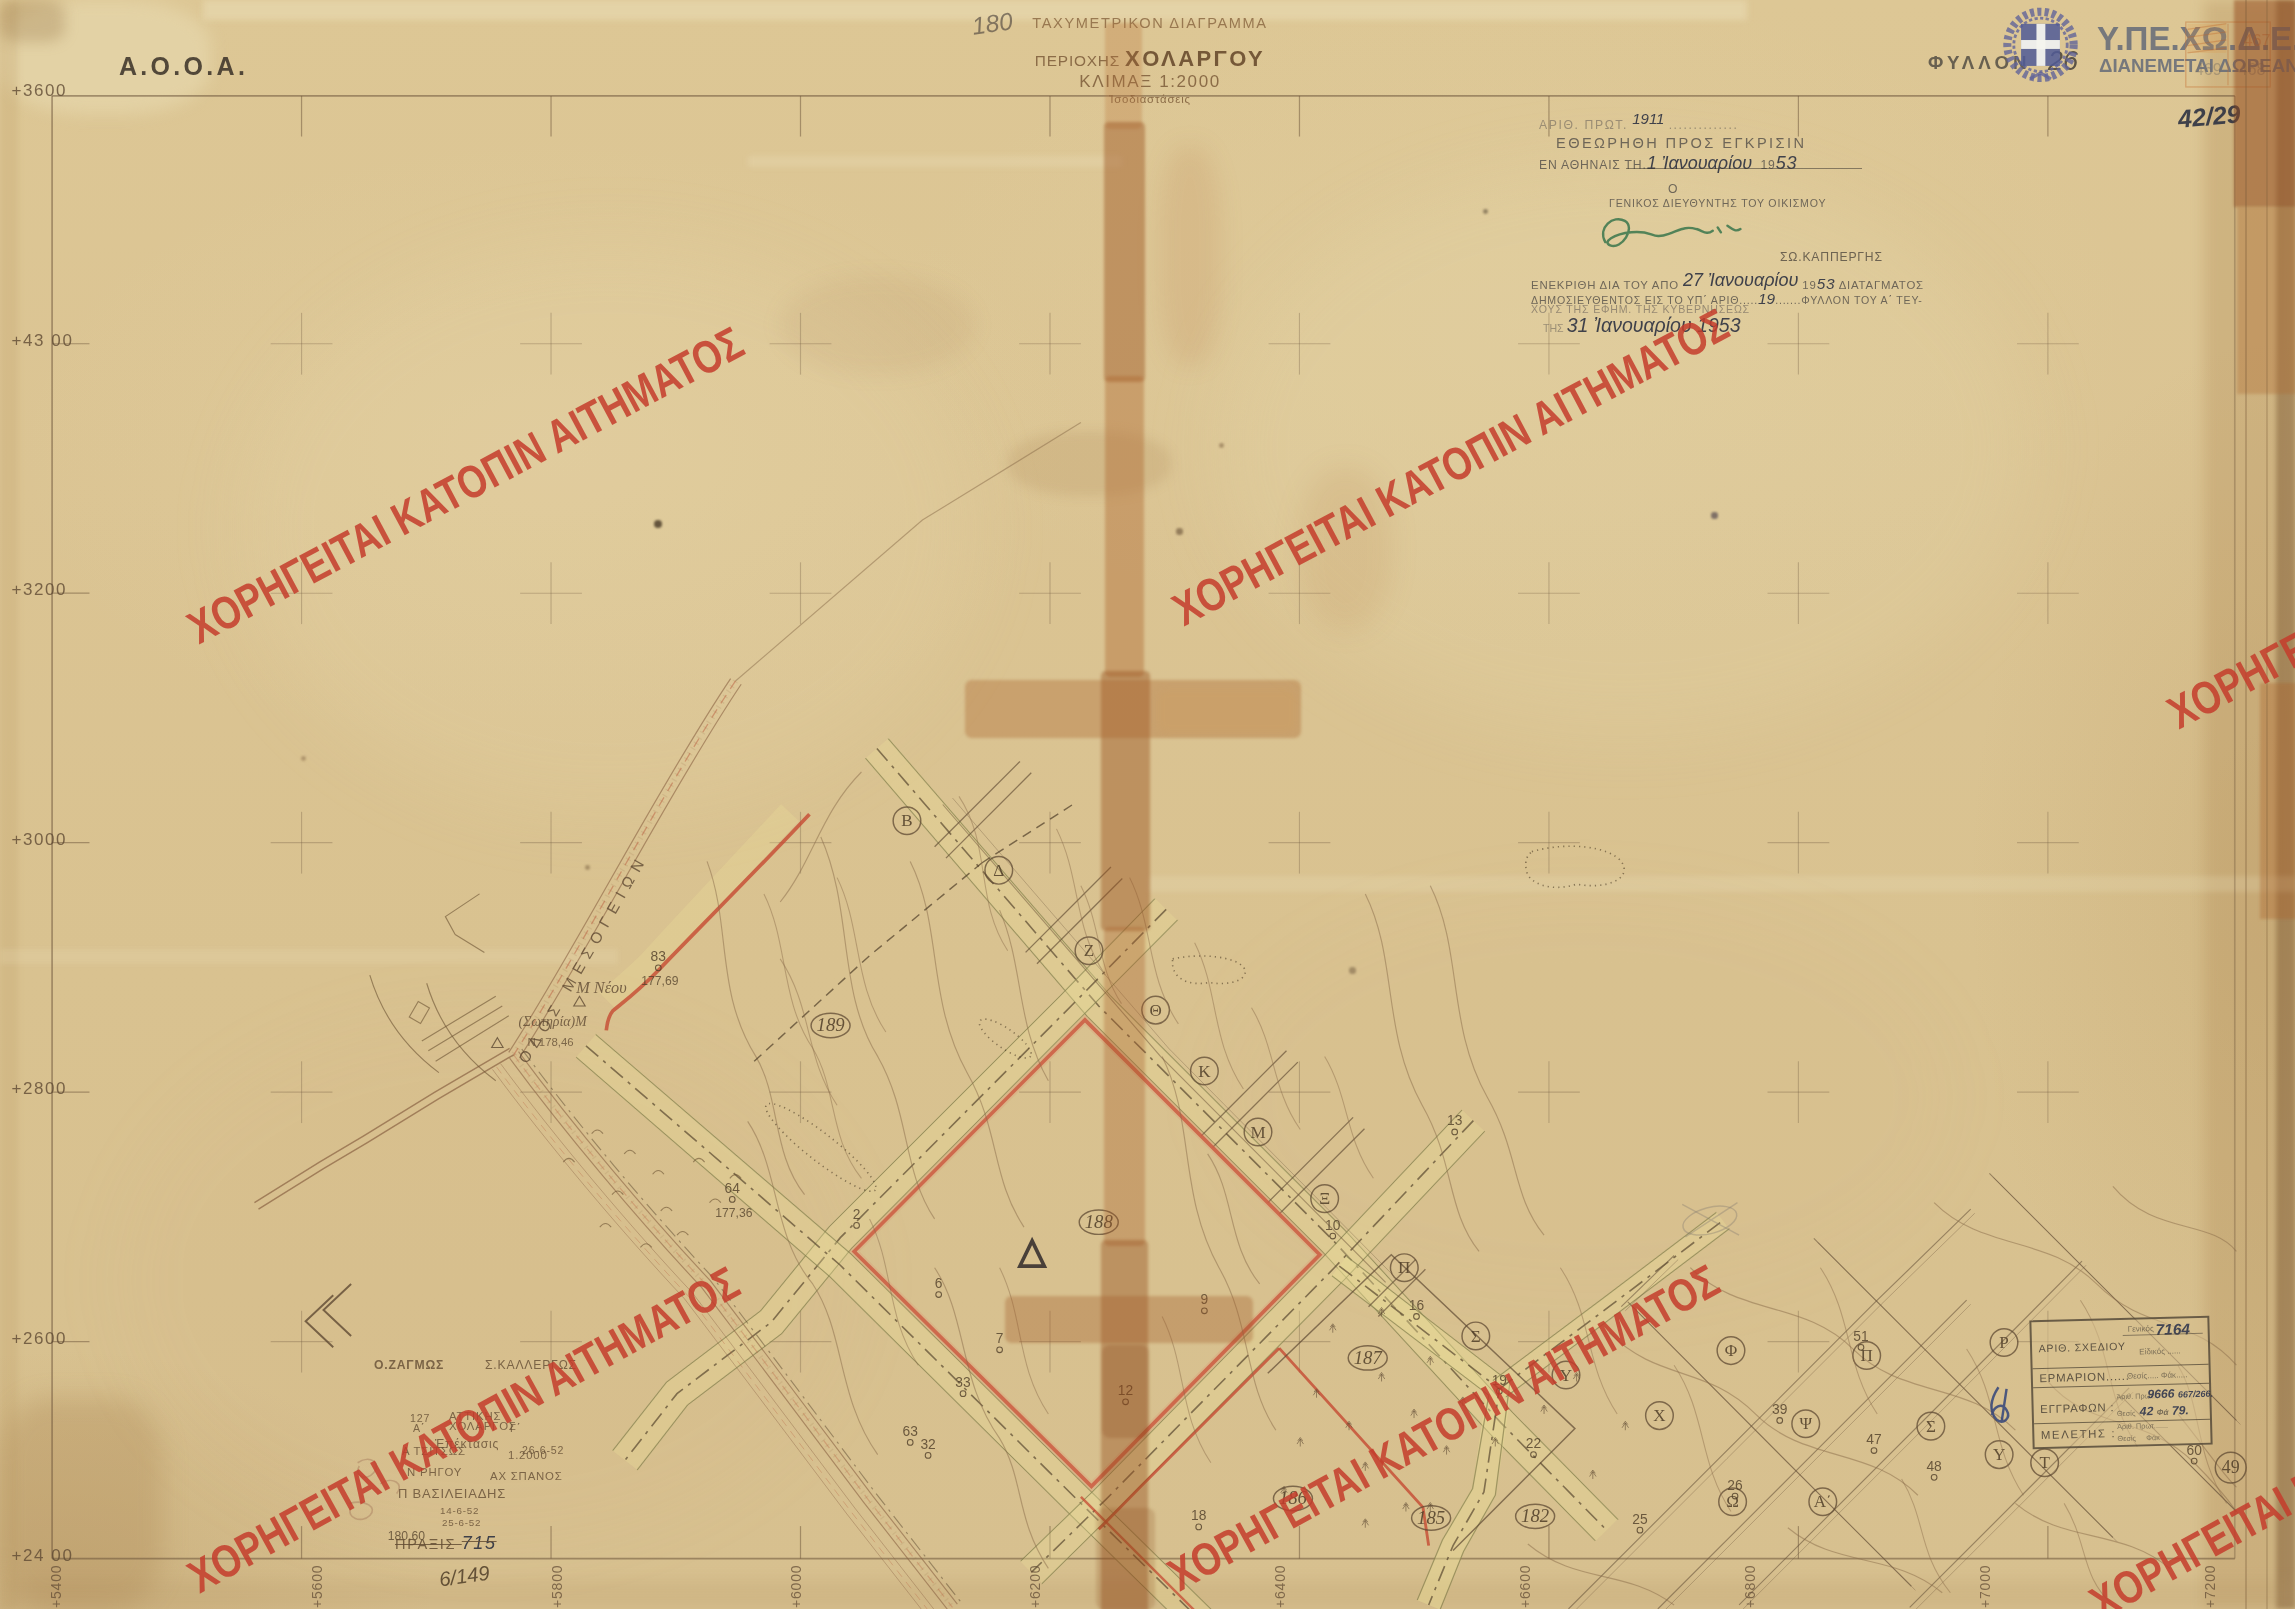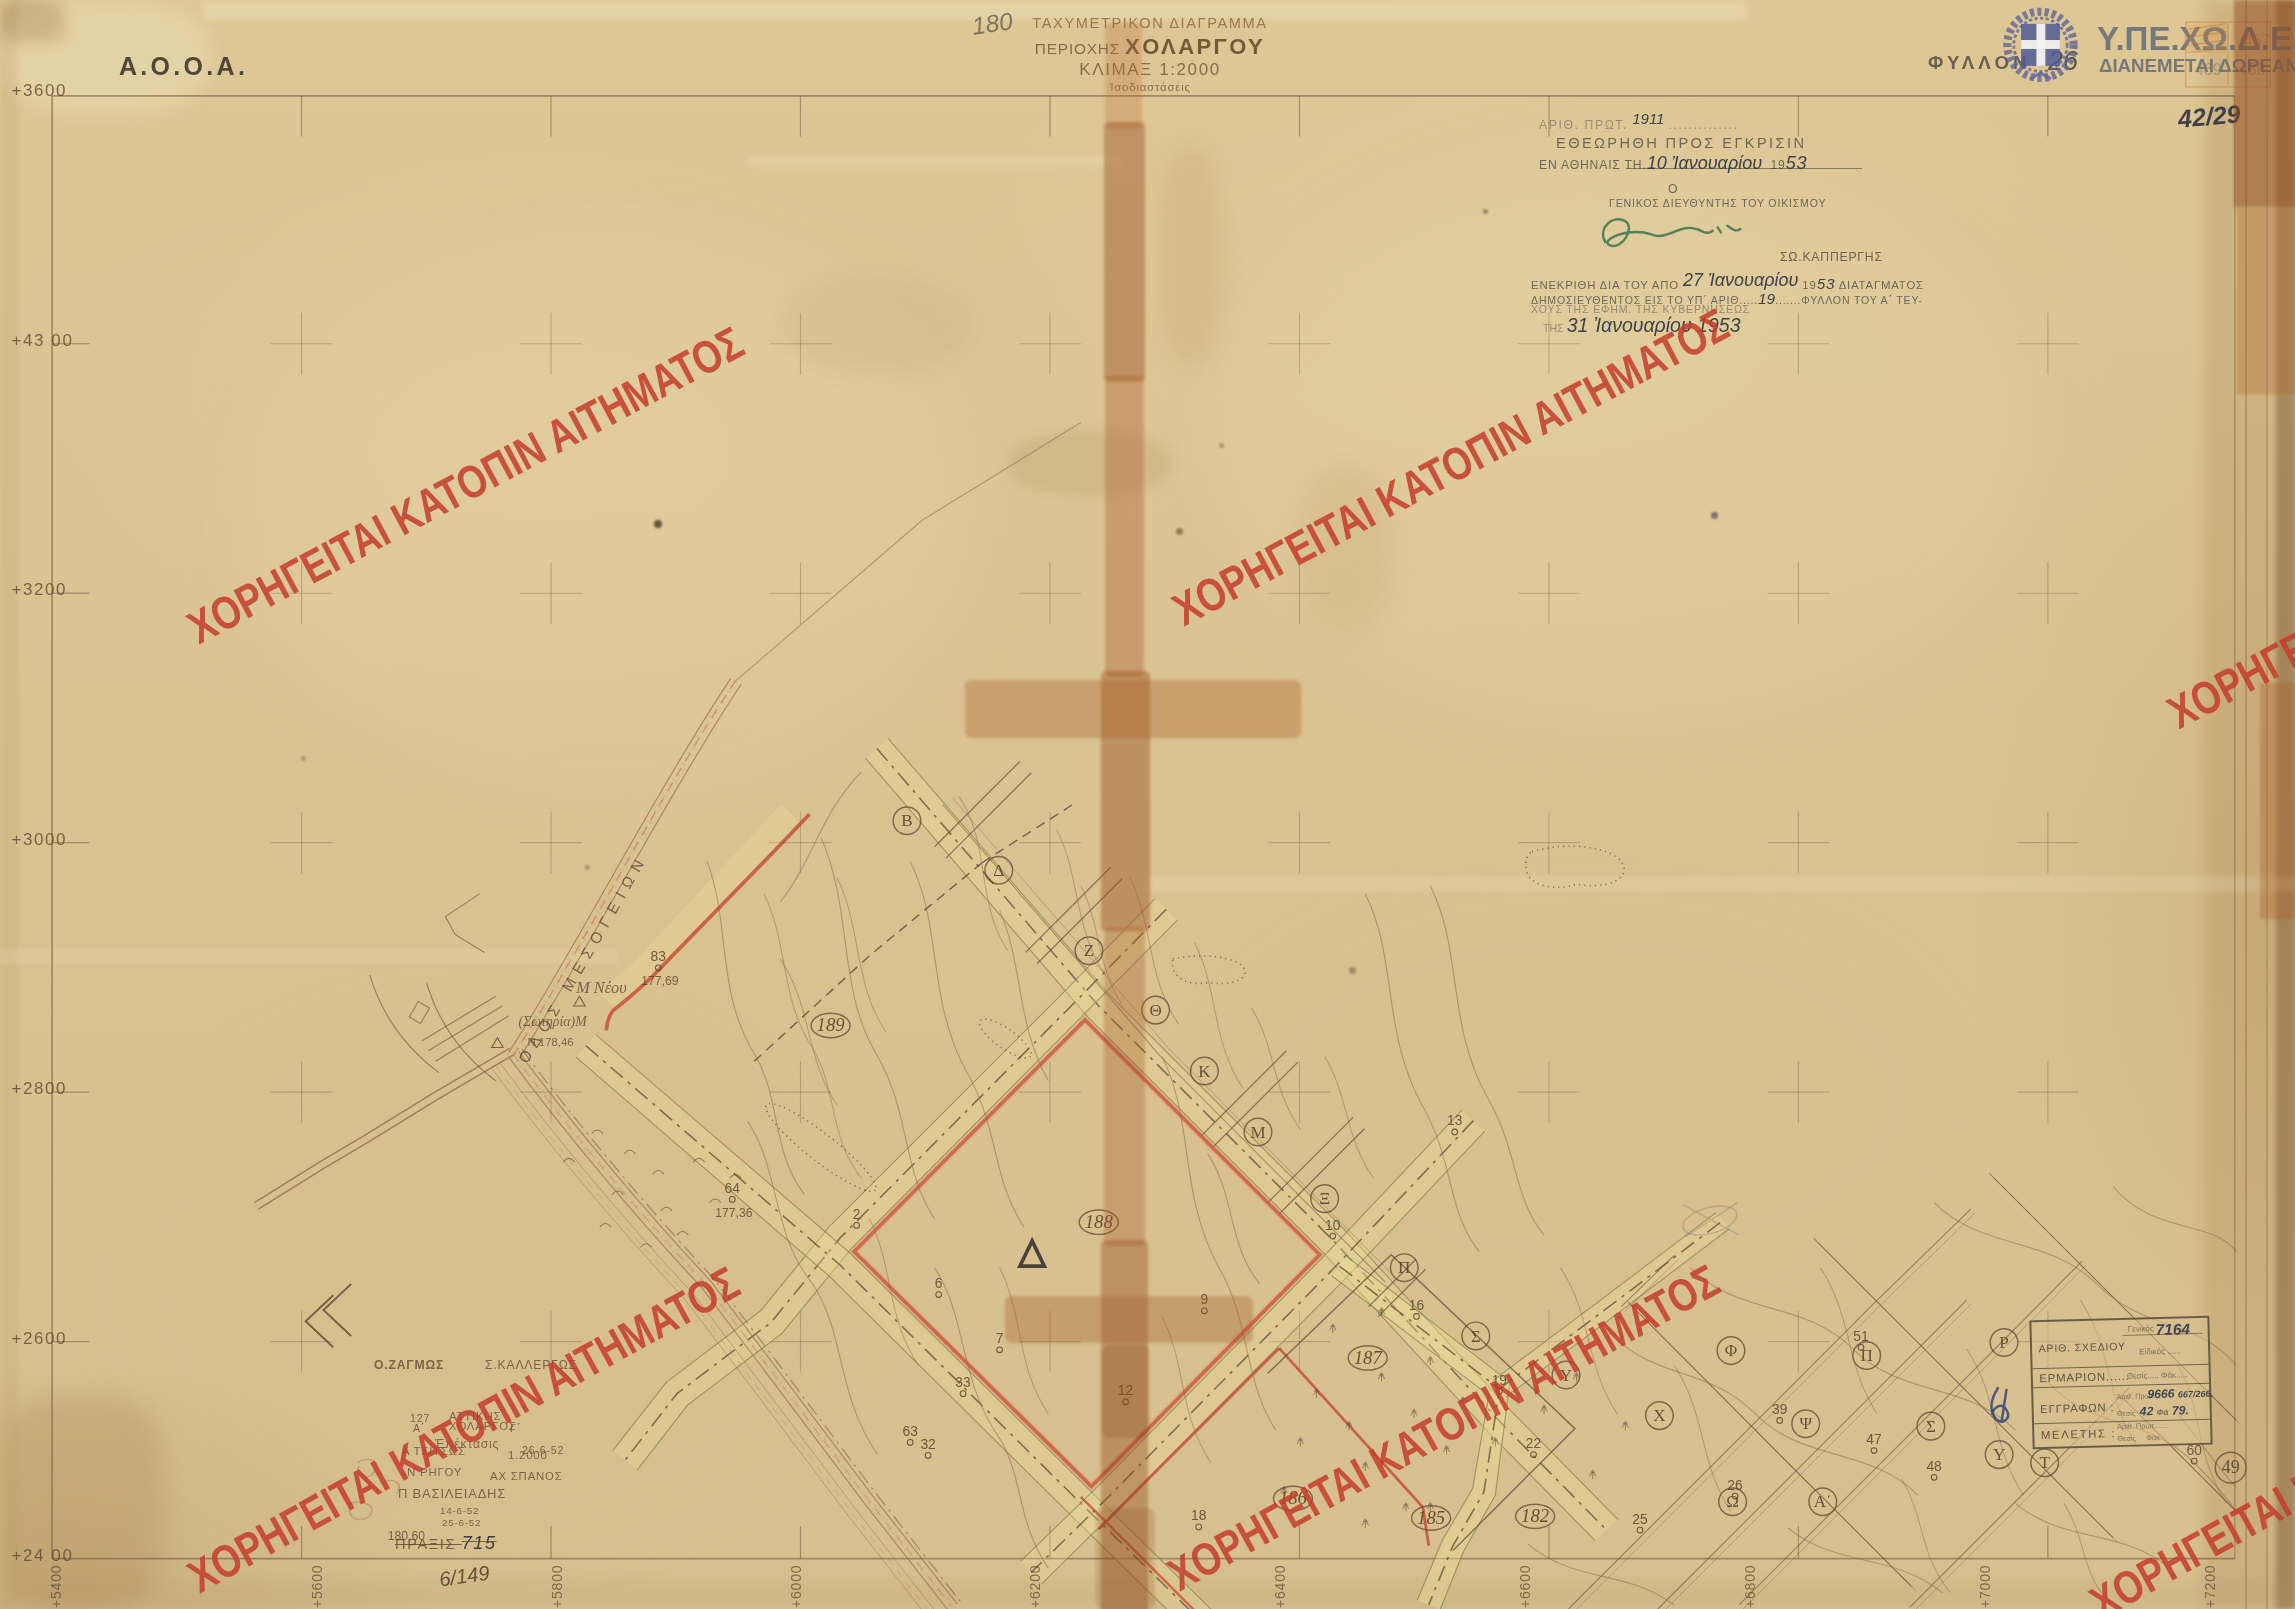--- a/index.html
+++ b/index.html
@@ -657,21 +657,21 @@
 <div class="abs" style="left:1272px;top:1608px;font-size:14px;color:rgba(95,74,51,0.72);transform:rotate(-90deg);transform-origin:0 0;letter-spacing:0.8px;white-space:nowrap;">+6400</div>
 <div class="abs" style="left:1517px;top:1608px;font-size:14px;color:rgba(95,74,51,0.72);transform:rotate(-90deg);transform-origin:0 0;letter-spacing:0.8px;white-space:nowrap;">+6600</div>
 <div class="abs" style="left:1742px;top:1608px;font-size:14px;color:rgba(95,74,51,0.72);transform:rotate(-90deg);transform-origin:0 0;letter-spacing:0.8px;white-space:nowrap;">+6800</div>
 <div class="abs" style="left:1977px;top:1608px;font-size:14px;color:rgba(95,74,51,0.72);transform:rotate(-90deg);transform-origin:0 0;letter-spacing:0.8px;white-space:nowrap;">+7000</div>
 <div class="abs" style="left:2202px;top:1608px;font-size:14px;color:rgba(95,74,51,0.72);transform:rotate(-90deg);transform-origin:0 0;letter-spacing:0.8px;white-space:nowrap;">+7200</div>
 
 <div class="abs" style="left:119px;top:52px;font-size:25px;font-weight:bold;color:rgba(62,52,42,0.88);letter-spacing:3.3px;">Α.Ο.Ο.Α.</div>
 
 <div class="abs" style="left:1016px;top:14.6px;width:268px;text-align:center;color:rgba(125,92,58,0.85);white-space:nowrap;">
       <div style="font-size:14.6px;letter-spacing:1.6px;color:rgba(135,100,62,0.8);">ΤΑΧΥΜΕΤΡΙΚΟΝ ΔΙΑΓΡΑΜΜΑ</div>
-      <div style="font-size:15.4px;margin-top:3px;letter-spacing:0.8px;">ΠΕΡΙΟΧΗΣ <span style="font-size:22px;font-weight:bold;color:rgba(105,75,45,0.9);letter-spacing:2.4px;">ΧΟΛΑΡΓΟΥ</span></div>
+      <div style="font-size:15.4px;margin-top:15px;letter-spacing:0.8px;">ΠΕΡΙΟΧΗΣ <span style="font-size:22px;font-weight:bold;color:rgba(105,75,45,0.9);letter-spacing:2.4px;">ΧΟΛΑΡΓΟΥ</span></div>
       <div style="font-size:17px;margin-top:0.8px;letter-spacing:1.6px;">ΚΛΙΜΑΞ 1:2000</div>
       <div style="font-size:11.4px;margin-top:0.8px;letter-spacing:0.8px;">Ἰσοδιαστάσεις</div>
     </div>
 
 <div class="abs" style="left:972px;top:9.8px;font-size:24.4px;color:rgba(90,80,70,0.7);font-style:italic;transform:rotate(-8deg);">180</div>
 
 <div class="abs" style="left:1928px;top:52px;font-size:18.7px;font-weight:bold;color:rgba(75,70,62,0.8);letter-spacing:4.1px;">ΦΥΛΛΟΝ</div>
 <div class="abs" style="left:2048px;top:46px;font-size:27px;color:rgba(60,55,50,0.8);font-style:italic;">26</div>
 
 <svg class="abs" style="left:1996px;top:1.6px;" width="89" height="89" viewBox="0 0 110 110">
@@ -702,21 +702,21 @@
 <line x1="53" y1="3" x2="53" y2="79" stroke="rgba(190,110,50,0.4)" stroke-width="1.5"></line>
 <text x="72" y="30" font-family="Liberation Sans" font-size="20" fill="rgba(190,110,60,0.5)">467</text>
 <text x="12" y="66" font-family="Liberation Sans" font-size="20" fill="rgba(120,110,100,0.45)">469</text>
 <text x="66" y="66" font-family="Liberation Sans" font-size="20" fill="rgba(120,110,100,0.45)">468</text>
 </svg>
 
 <div class="abs hand" style="left:2178px;top:102px;font-size:25px;font-weight:bold;transform:rotate(-5deg);">42/29</div>
 
 <div class="abs stamp" style="left:1539px;top:115px;font-size:12.2px;letter-spacing:1.6px;color:rgba(110,102,92,0.6);">ΑΡΙΘ. ΠΡΩΤ.<span class="hand" style="font-size:15px;letter-spacing:0;position:relative;top:-4.9px;">&nbsp;1911&nbsp;</span>..............</div>
 <div class="abs stamp" style="left:1556px;top:135px;font-size:14.6px;letter-spacing:2.4px;">ΕΘΕΩΡΗΘΗ ΠΡΟΣ ΕΓΚΡΙΣΙΝ</div>
-<div class="abs stamp" style="left:1539px;top:153px;font-size:12.2px;letter-spacing:0.8px;">ΕΝ ΑΘΗΝΑΙΣ ΤΗ.<span class="hand" style="font-size:18px;letter-spacing:0;">10 Ἰανουαρίου</span>&nbsp;&nbsp;19<span class="hand" style="font-size:18px;">53</span></div>
+<div class="abs stamp" style="left:1539px;top:153px;font-size:12.2px;letter-spacing:0.8px;">ΕΝ ΑΘΗΝΑΙΣ ΤΗ.<span class="hand" style="font-size:18px;letter-spacing:0;">1 Ἰανουαρίου</span>&nbsp;&nbsp;19<span class="hand" style="font-size:18px;">53</span></div>
 <div class="abs" style="left:1626px;top:153px;width:236px;border-bottom:1.6px solid rgba(60,55,50,0.55);height:15.4px;"></div>
 <div class="abs stamp" style="left:1668px;top:182px;font-size:12.2px;">Ο</div>
 <div class="abs stamp" style="left:1609px;top:197px;font-size:10.6px;letter-spacing:0.8px;">ΓΕΝΙΚΟΣ ΔΙΕΥΘΥΝΤΗΣ ΤΟΥ ΟΙΚΙΣΜΟΥ</div>
 
 <svg class="abs" style="left:1589px;top:203px;" width="171" height="57" viewBox="0 0 210 70">
 <path d="M 20,48 C 10,30 30,14 44,22 C 58,30 40,58 26,52 C 16,48 30,38 52,36 C 80,33 76,46 98,38 C 112,33 118,28 132,32 C 140,34 144,40 152,34 M 158,30 L 162,36 M 170,28 C 176,32 180,36 186,32" stroke="rgba(58,118,76,0.85)" stroke-width="3" fill="none" stroke-linecap="round"></path>
 </svg>
 <div class="abs stamp" style="left:1780px;top:250px;font-size:12.2px;letter-spacing:0.8px;color:rgba(80,72,62,0.8);">ΣΩ.ΚΑΠΠΕΡΓΗΣ</div>
 <div class="abs stamp" style="left:1531px;top:273px;font-size:11.4px;letter-spacing:0.8px;">ΕΝΕΚΡΙΘΗ ΔΙΑ ΤΟΥ ΑΠΟ <span class="hand" style="font-size:18px;letter-spacing:0;position:relative;top:-3.3px;">27 Ἰανουαρίου</span> 19<span class="hand" style="font-size:15.4px;">53</span> ΔΙΑΤΑΓΜΑΤΟΣ</div>
 <div class="abs stamp" style="left:1531px;top:290px;font-size:10.6px;letter-spacing:0.8px;">ΔΗΜΟΣΙΕΥΘΕΝΤΟΣ ΕΙΣ ΤΟ ΥΠ΄ ΑΡΙΘ.....<span class="hand" style="font-size:15.4px;letter-spacing:0;">19</span>.......ΦΥΛΛΟΝ ΤΟΥ Α΄ ΤΕΥ-</div>

